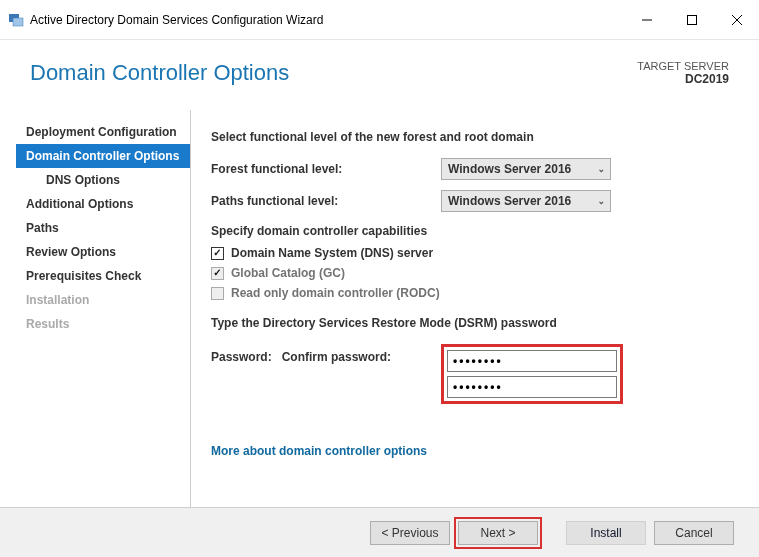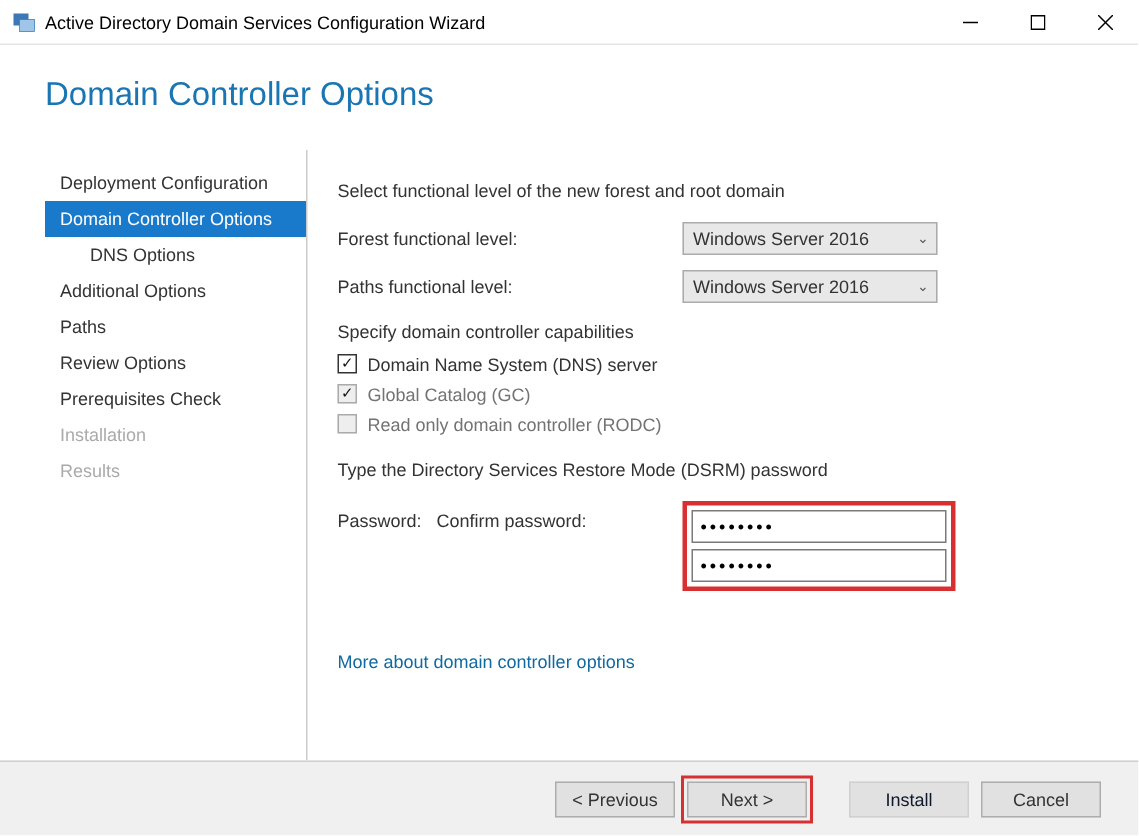--- a/index.html
+++ b/index.html
@@ -1,45 +1,45 @@
 <!DOCTYPE html>
 <html><head>
 <meta charset="utf-8">
 <style>
   * { box-sizing: border-box; margin: 0; padding: 0; font-family: "Segoe UI", sans-serif; }
   body { background: #fff; width: 759px; height: 557px; display: flex; flex-direction: column; overflow: hidden; }
 
-  .titlebar { height: 30px; display: flex; align-items: center; padding-left: 8px; border-bottom: 1px solid #e5e5e5; }
+  .titlebar { height: 40px; display: flex; align-items: center; padding-left: 8px; border-bottom: 1px solid #e5e5e5; }
   .titlebar .icon { width: 16px; height: 16px; margin-right: 6px; }
   .titlebar .title { font-size: 12px; color: #000; flex: 1; }
   .winbtn { width: 45px; height: 30px; display: flex; align-items: center; justify-content: center; color: #000; }
   .winbtn svg { display:block; }
 
   .header { position: relative; padding: 20px 30px 0 30px; height: 70px; }
   .header h1 { font-size: 22px; font-weight: 400; color: #1a75b3; }
   .header .target { position: absolute; right: 30px; top: 20px; text-align: right; font-size: 11px; color: #555; }
   .header .target .name { font-weight: 600; color: #333; font-size: 12px; }
 
-  .body { display: flex; flex: 1; padding-left: 30px; padding-right: 30px; overflow: hidden; }
+  .body { display: flex; flex: 1; padding-left: 16px; padding-right: 30px; overflow: hidden; font-weight: bold; }
 
   .nav { width: 175px; border-right: 1px solid #ccc; padding-top: 10px; }
   .nav-item { font-size: 12px; padding: 5px 10px; color: #333; cursor: default; white-space: nowrap; }
   .nav-item.selected { background: #1979ca; color: #fff; }
   .nav-item.child { padding-left: 30px; }
   .nav-item.disabled { color: #aaa; }
 
   .content { flex: 1; padding: 20px 0 0 20px; font-size: 12px; color: #333; }
   .section-label { margin-bottom: 14px; }
   .row { display: flex; align-items: center; margin-bottom: 10px; }
   .row .lbl { width: 230px; }
   .dropdown { width: 170px; height: 22px; border: 1px solid #ababab; background: #e8e8e8; display: flex; align-items: center; padding: 0 6px; font-size: 12px; position: relative; }
   .dropdown .arrow { position: absolute; right: 5px; top: 50%; transform: translateY(-50%); font-size: 9px; color: #555; }
 
   .cap { margin-top: 12px; margin-bottom: 8px; }
-  .chk { display: flex; align-items: flex-start; margin-bottom: 6px; }
+  .chk { display: flex; align-items: center; margin-bottom: 6px; }
   .chkbox { width: 13px; height: 13px; border: 1px solid #333; margin-right: 7px; display:flex; align-items:center; justify-content:center; font-size:10px; background:#fff; }
   .chkbox.checked::after { content: "✓"; font-size: 10px; line-height: 1; color:#111; }
   .chkbox.disabled { border-color: #aaa; background:#eee; }
   .chk .label.disabled { color:#737373; }
   .pwdinput { width:170px; height:22px; border:1px solid #7a7a7a; padding:0 5px; font-size:12px; letter-spacing:2px; color:#000; display:flex; align-items:center;}
 
   .link { color:#1169a0; cursor:pointer; margin-top:40px; display:inline-block; }
 
   .footer { height: 50px; border-top: 1px solid #d0d0d0; background:#f0f0f0; display:flex; align-items:center; justify-content:flex-end; padding-right:25px; gap:8px; }
   .btn { width:80px; height:24px; border:1px solid #adadad; background:#e1e1e1; font-size:12px; color:#333; display:flex; align-items:center; justify-content:center; cursor:default; }
@@ -70,20 +70,24 @@
   <div class="winbtn">
       <svg width="10" height="10">
         <line x1="0" y1="0" x2="10" y2="10" stroke="#000" stroke-width="1"></line>
         <line x1="10" y1="0" x2="0" y2="10" stroke="#000" stroke-width="1"></line>
       </svg>
     </div>
 </div>
 
 <div class="header">
   <h1>Domain Controller Options</h1>
+  <div class="target">
+    <div>TARGET SERVER</div>
+    <div class="name">DC2019</div>
+  </div>
 </div>
 
 <div class="body">
   <div class="nav">
     <div class="nav-item">Deployment Configuration</div>
     <div class="nav-item selected">Domain Controller Options</div>
     <div class="nav-item child">DNS Options</div>
     <div class="nav-item">Additional Options</div>
     <div class="nav-item">Paths</div>
     <div class="nav-item">Review Options</div>

